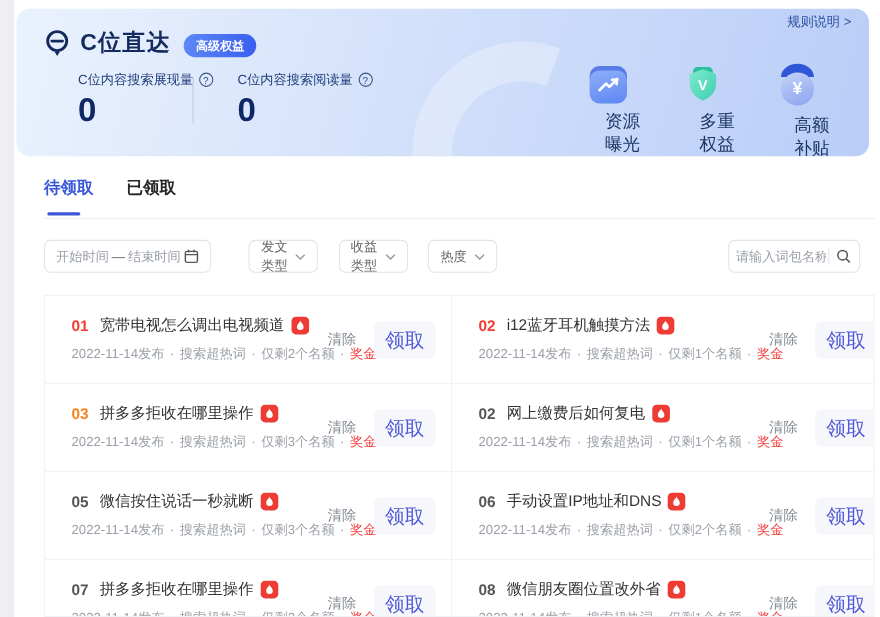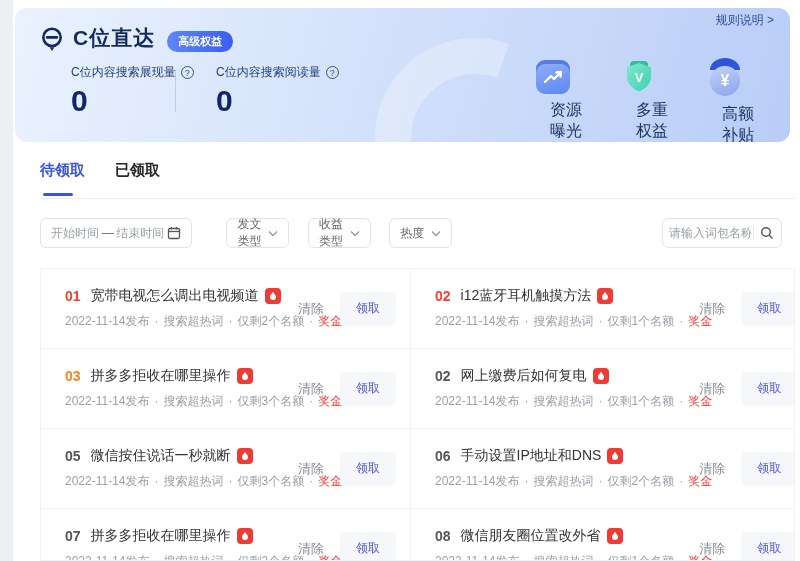--- a/index.html
+++ b/index.html
@@ -67,21 +67,21 @@
   .rank { font-size:14px; font-weight:bold; color:#555; }
   .rank-red { color:#f23e31; } .rank-orange { color:#f78221; }
   .wp-title { margin-left:10px; font-size:14px; color:#333; white-space:nowrap;text-align:right; }
   .fire { width:16px; height:16px; margin-left:6px; border-radius:4px; background:#ee3b33;
     display:inline-flex; align-items:center; justify-content:center; flex:none; }
   .meta-line { margin-top:8px; font-size:12px; color:#9ba0a8; white-space:nowrap; }
   .meta-line .dot { margin:0 5px; }
   .bonus { color:#f23d3d; }
   .clear { margin-left:auto; font-size:13px; color:#848a93; cursor:pointer; flex:none; }
   .claim { margin-left:16px; width:56px; height:34px; border:none; border-radius:6px; background:#f6f7fa;
-    color:#4e59d4; font-size:12px; cursor:pointer; flex:none;
+    color:#4e59d4; font-size:18px; cursor:pointer; flex:none;
     font-family:Liberation Sans, sans-serif; }
 </style>
 </head>
 <body>
 
 <div class="left-strip"></div>
 
 <div class="banner">
   <div class="c-ring"></div>
 

